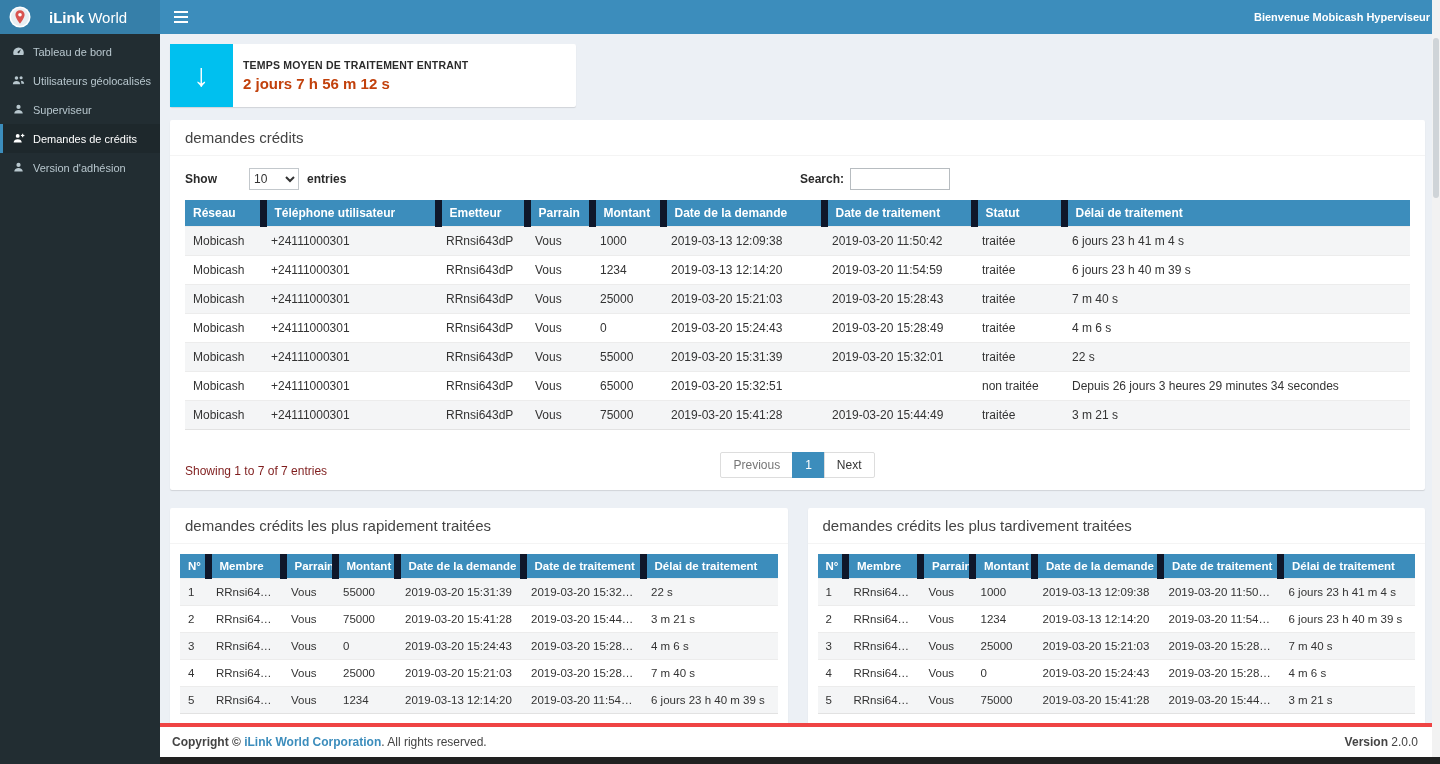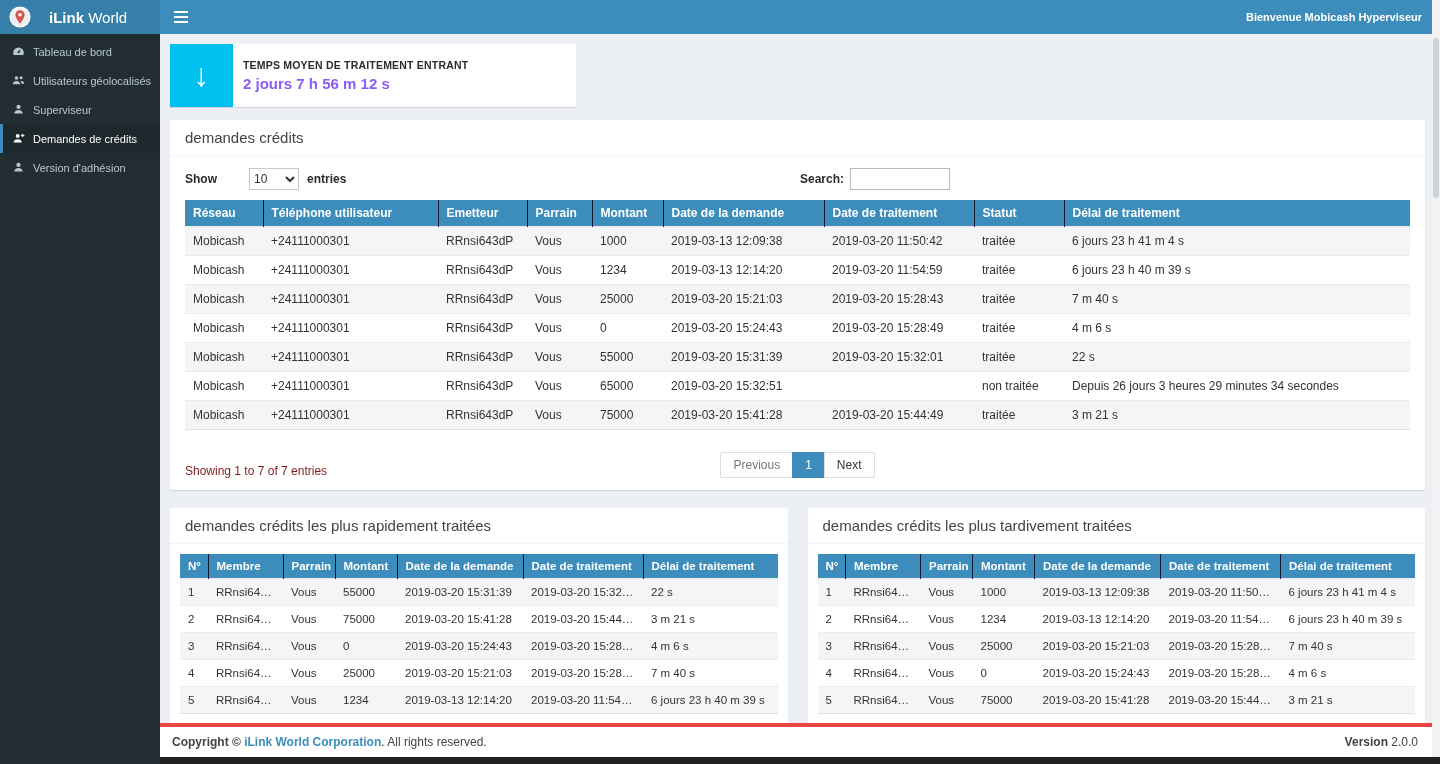--- a/index.html
+++ b/index.html
@@ -17,51 +17,51 @@
   .brand { display: flex; align-items: center; gap: 18px; height: 34px; background: #367fa9; padding: 0 9px; color: #fff; }
   .brand-text { font-size: 15px; font-weight: 700; white-space: nowrap; }
   .brand-text .light { font-weight: 300; }
   .menu { display: flex; flex-direction: column; margin-top: 3px; }
   .menu-item { display: flex; align-items: center; gap: 8px; padding: 8px 9px; color: #b8c7ce; font-size: 11px; border-left: 3px solid transparent; white-space: nowrap; }
   .menu-item svg { flex: 0 0 13px; height: 13px; }
   .menu-item.active { background: #1e282c; color: #fff; border-left-color: #3c8dbc; }
 
   
   .main { margin-left: 160px; height: 100%; display: flex; flex-direction: column; }
-  .navbar { flex: 0 0 34px; height: 34px; background: #3c8dbc; display: flex; align-items: center; color: #fff; padding-right: 18px; }
+  .navbar { flex: 0 0 34px; height: 34px; background: #3c8dbc; display: flex; align-items: center; color: #fff; padding-right: 10px; }
   .nav-toggle { width: 42px; height: 34px; display: flex; align-items: center; justify-content: center; }
   .welcome { margin-left: auto; font-size: 11px; font-weight: 700; }
 
   .content { flex: 1 1 auto; padding: 10px 15px 0 10px; overflow: hidden; }
 
   
   .info-box { width: 406px; background: #fff; display: flex; box-shadow: 0 1px 1px rgba(0,0,0,.12); border-radius: 2px; margin-bottom: 13px; }
   .info-box-icon { flex: 0 0 63px; height: 63px; background: #00c0ef; color: #fff; display: flex; align-items: center; justify-content: center; font-size: 32px; font-weight: 700; }
   .info-box-content { padding: 9px 10px; display: flex; flex-direction: column; justify-content: center; }
   .info-box-text { font-size: 10.5px; font-weight: 700; color: #2b2b2b; letter-spacing: .2px; }
-  .info-box-number { font-size: 15px; font-weight: 700; color: #8b5cf6; margin-top: 4px; }
+  .info-box-number { font-size: 15px; font-weight: 700; color: #c2410c; margin-top: 4px; }
 
   
   .panel { background: #fff; border-radius: 2px; box-shadow: 0 1px 1px rgba(0,0,0,.12); margin-bottom: 18px; }
   .panel-header { padding: 9px 15px; border-bottom: 1px solid #f4f4f4; font-size: 15px; color: #444; }
   .panel-body { padding: 8px 15px 12px; }
   .panel-body.small { padding: 10px 10px 12px; }
   .panels-row { display: flex; gap: 20px; }
   .panels-row .panel { flex: 1 1 0; margin-bottom: 0; }
 
   
   .dt-controls { display: flex; align-items: center; margin: 4px 0 10px; font-weight: 700; font-size: 12px; color: #2b2b2b; }
   .dt-length { display: flex; align-items: center; gap: 8px; }
   .dt-length select { height: 22px; width: 50px; border: 1px solid #c3c8cc; background: #fff; font-size: 12px; font-family: inherit; color: #333; margin-left: 24px; }
   .dt-search { margin-left: auto; margin-right: 460px; display: flex; align-items: center; gap: 6px; }
   .dt-search input { height: 22px; width: 100px; border: 1px solid #b7bcc0; padding: 0 5px; font-size: 12px; font-family: inherit; }
 
   
   table.dt { width: 100%; border-collapse: collapse; table-layout: fixed; border-bottom: 1px solid #e2e2e2; }
-  table.dt thead th { background: #3c8dbc; color: #fff; font-weight: 700; font-size: 12px; text-align: left; padding: 6px 8px; border-left: 1px solid #0f172a; white-space: nowrap; overflow: hidden; }
+  table.dt thead th { background: #3c8dbc; color: #fff; font-weight: 700; font-size: 12px; text-align: left; padding: 6px 8px; border-left: 7px solid #0f172a; white-space: nowrap; overflow: hidden; }
   table.dt thead th:first-child { border-left: none; margin-left: 20px; }
   table.dt tbody td { padding: 7px 8px; font-size: 12px; color: #333; border-top: 1px solid #ececec; white-space: nowrap; overflow: hidden; text-overflow: ellipsis; }
   table.dt tbody tr:nth-child(odd) { background: #f4f5f6; }
   table.t-small thead th, table.t-small tbody td { font-size: 11.5px; }
 
   .t-main col.c1 { width: 78px; }  .t-main col.c2 { width: 175px; }
   .t-main col.c3 { width: 89px; }  .t-main col.c4 { width: 65px; }
   .t-main col.c5 { width: 71px; }  .t-main col.c6 { width: 161px; }
   .t-main col.c7 { width: 150px; } .t-main col.c8 { width: 90px; }
 

